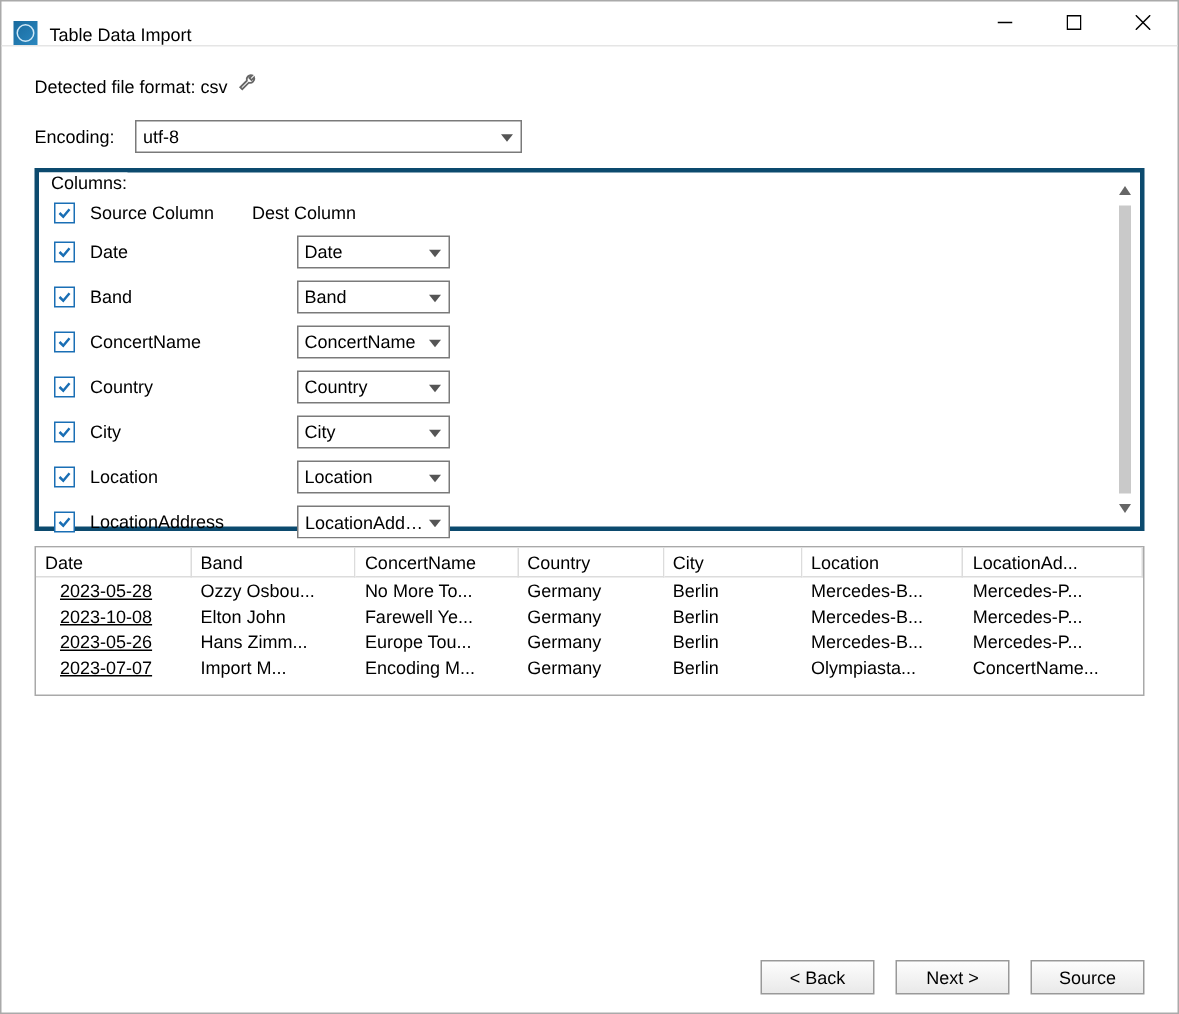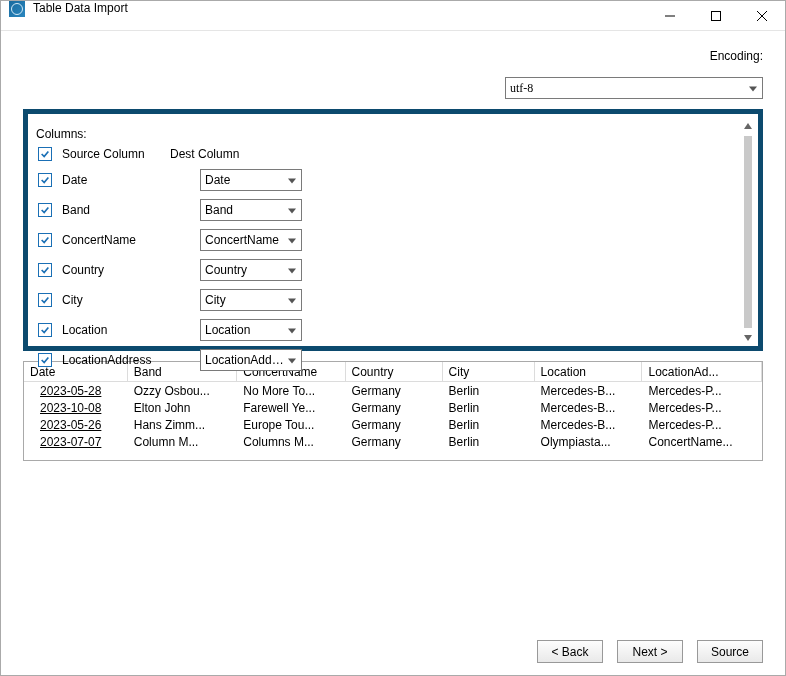--- a/index.html
+++ b/index.html
@@ -17,21 +17,21 @@
     width: 786px;
     height: 676px;
     border: 1px solid #aaa;
     display: flex;
     flex-direction: column;
     background: #fff;
   }
   .titlebar {
     height: 30px;
     display: flex;
-    align-items: flex-start;
+    align-items: flex-end;
     padding: 0 0 0 8px;
     border-bottom: 1px solid #e5e5e5;
   }
   .titlebar .app-icon {
     width: 16px;
     height: 16px;
     margin-right: 8px;
     background: linear-gradient(135deg, #186a9e 0%, #2b87bf 100%);
     display:inline-block;
     position:relative;
@@ -73,58 +73,56 @@
   .format-row {
     display: flex;
     align-items: center;
     gap: 6px;
     margin-bottom: 14px;
     font-size:12px;
   }
   .wrench-icon { color:#666; }
   .encoding-row {
     display: flex;
-    align-items: flex-end;
+    align-items: center;
     gap: 14px;
     margin-bottom: 10px;
-    flex-direction: column;
   }
   .encoding-row label { font-size:12px; }
   .encoding-select {
     width: 258px;
     height: 22px;
     border: 1px solid #7a7a7a;
     padding: 0 4px;
     font-size: 12px;
     background: #fff;
     appearance: none;
     -webkit-appearance:none;
     padding-right: 18px;
     position:relative;
-    font-family:Liberation Serif, serif;
   }
   .select-wrap {
     position: relative;
     display: inline-block;
   }
   .select-wrap::after {
     content: "";
     position: absolute;
     right: 6px;
     top: 50%;
     transform: translateY(-30%);
     border-left: 4px solid transparent;
     border-right: 4px solid transparent;
     border-top: 5px solid #555;
     pointer-events: none;
   }
 
   .columns-box {
-    border: 5px solid #0c4a6e;
-    padding: 13px 0 8px 0;
+    border: 3px solid #0c4a6e;
+    padding: 0 0 8px 0;
     position: relative;
     margin-bottom: 10px;
     height: 242px;
   }
   .columns-title {
     font-size: 12px;
     padding-left:8px;
     margin-top:-8px;
     background:#fff;
     display:inline-block;
@@ -239,21 +237,21 @@
   .preview-table col.c6 { width: 78px;}
 
   .button-bar {
     display: flex;
     justify-content: flex-end;
     gap: 14px;
     margin-top: auto;
     padding-top: 46px;
   }
   .btn {
-    width: 66px;
+    width: 76px;
     height: 23px;
     border: 1px solid #999;
     background: linear-gradient(#fdfdfd,#e9e9e9);
     font-size: 12px;
     display:flex;
     align-items:center;
     justify-content:center;
     cursor: default;
   }
 </style>
@@ -280,20 +278,28 @@
       <svg width="10" height="10" viewBox="0 0 10 10">
           <line x1="0" y1="0" x2="10" y2="10"></line>
           <line x1="10" y1="0" x2="0" y2="10"></line>
         </svg>
     </div>
   </div>
 
   <div class="content">
 
 
+    <div class="format-row">
+      <span>Detected file format: csv</span>
+      <span class="wrench-icon">
+        <svg width="14" height="14" viewBox="0 0 16 16" fill="none" stroke="#666" stroke-width="1.4">
+          <path d="M13 3 a3.2 3.2 0 0 1 -4 4 L4 12 l-1.5 -1.5 L7.5 5.5 a3.2 3.2 0 0 1 4 -4 l-2 2 l1.5 1.5 z"></path>
+        </svg>
+      </span>
+    </div>
 
     <div class="encoding-row">
       <label>Encoding:</label>
       <span class="select-wrap">
         <input class="encoding-select" readonly="" value="utf-8" style="">
       </span>
     </div>
 
     <div class="columns-box">
       <span class="columns-title">Columns:</span>
@@ -452,22 +458,22 @@
               <td class="indent">2023-05-26</td>
               <td>Hans Zimm...</td>
               <td>Europe Tou...</td>
               <td>Germany</td>
               <td>Berlin</td>
               <td>Mercedes-B...</td>
               <td>Mercedes-P...</td>
             </tr>
             <tr>
               <td class="indent">2023-07-07</td>
-              <td>Column M...</td>
-              <td>Columns M...</td>
+              <td>Import M...</td>
+              <td>Encoding M...</td>
               <td>Germany</td>
               <td>Berlin</td>
               <td>Olympiasta...</td>
               <td>ConcertName...</td>
             </tr>
           </tbody>
       </table>
     </div>
 
     <div class="button-bar">

